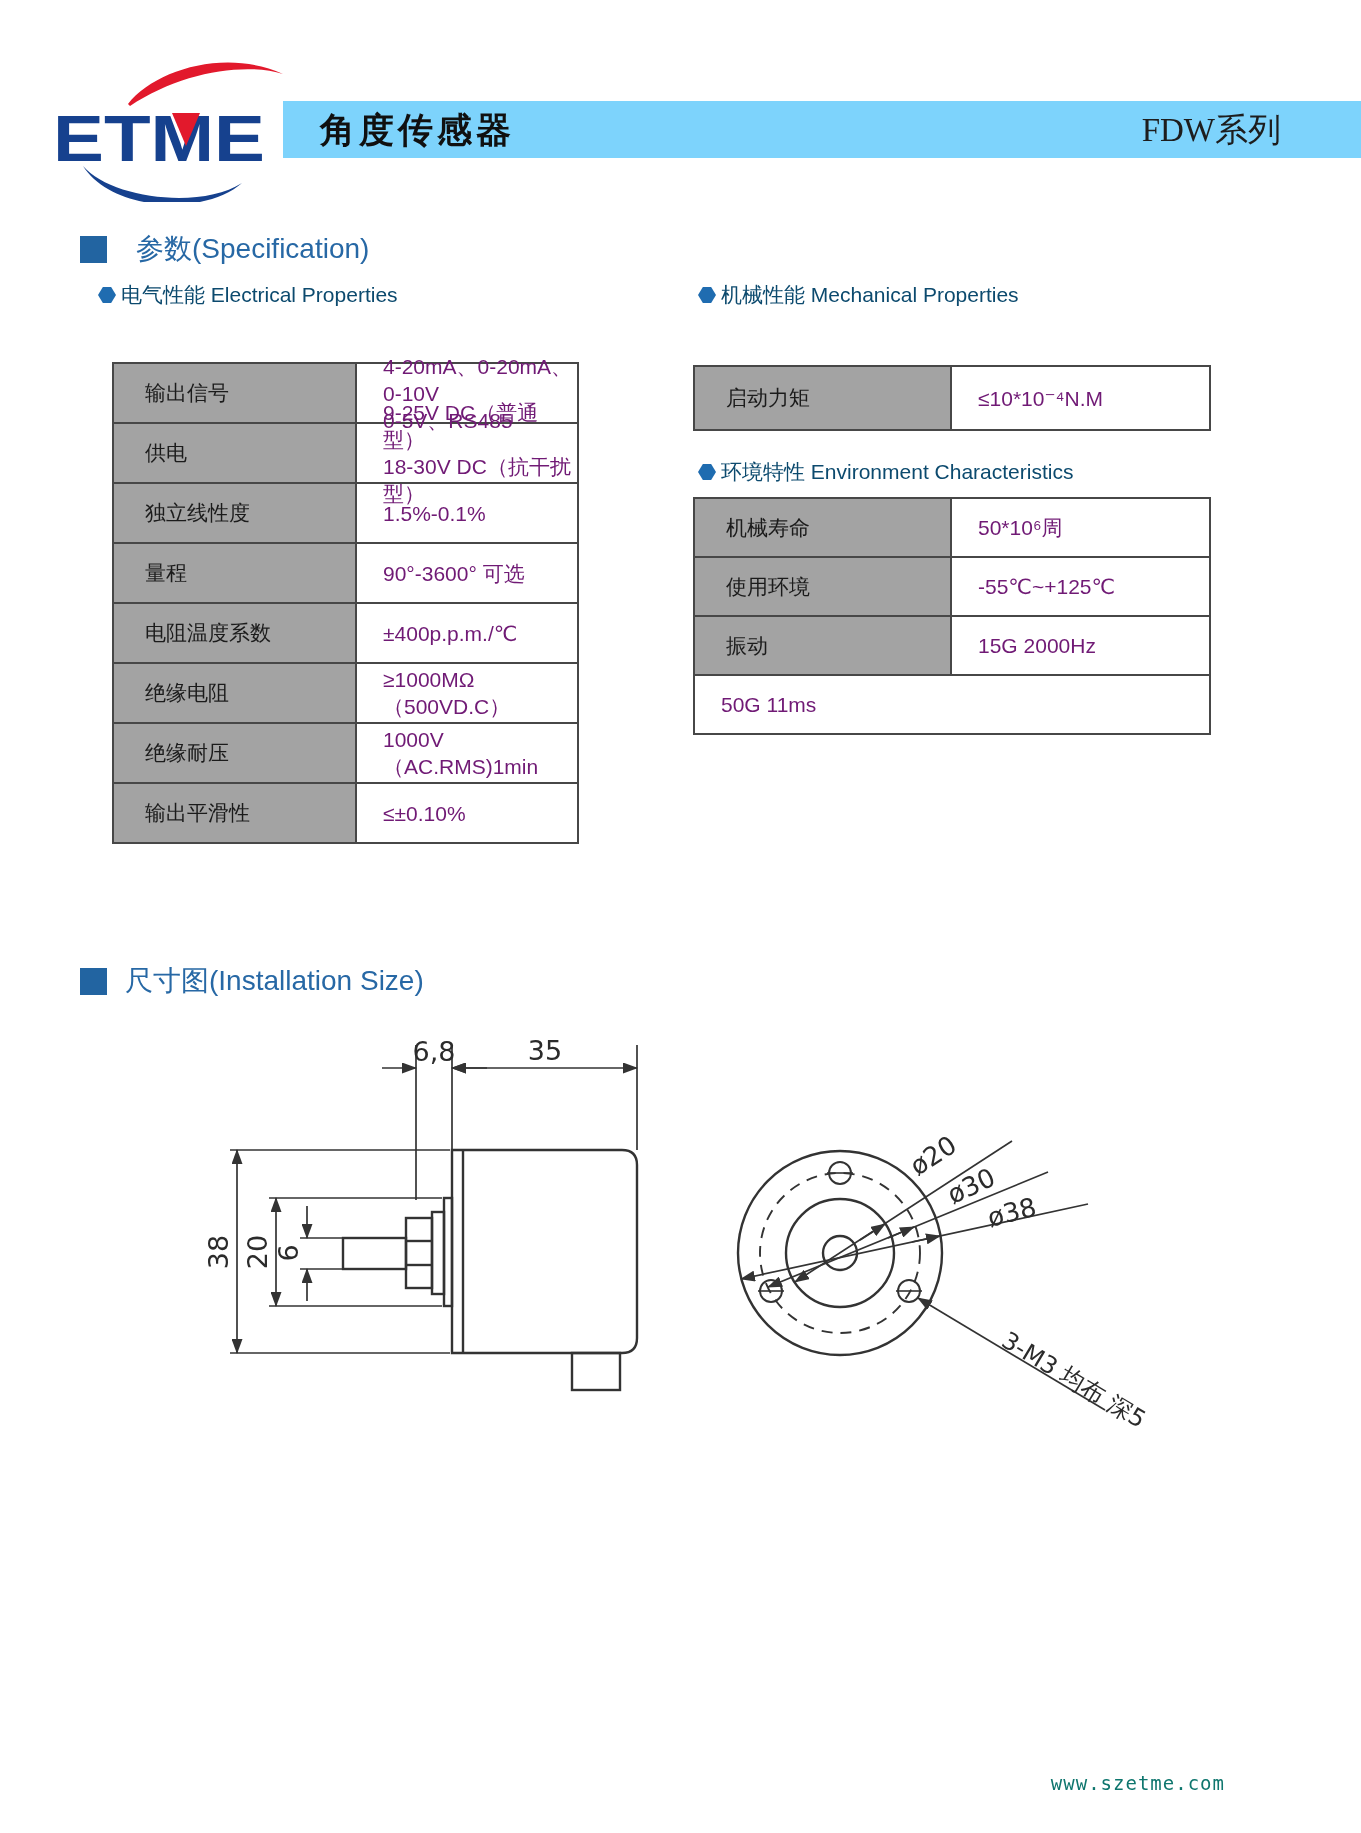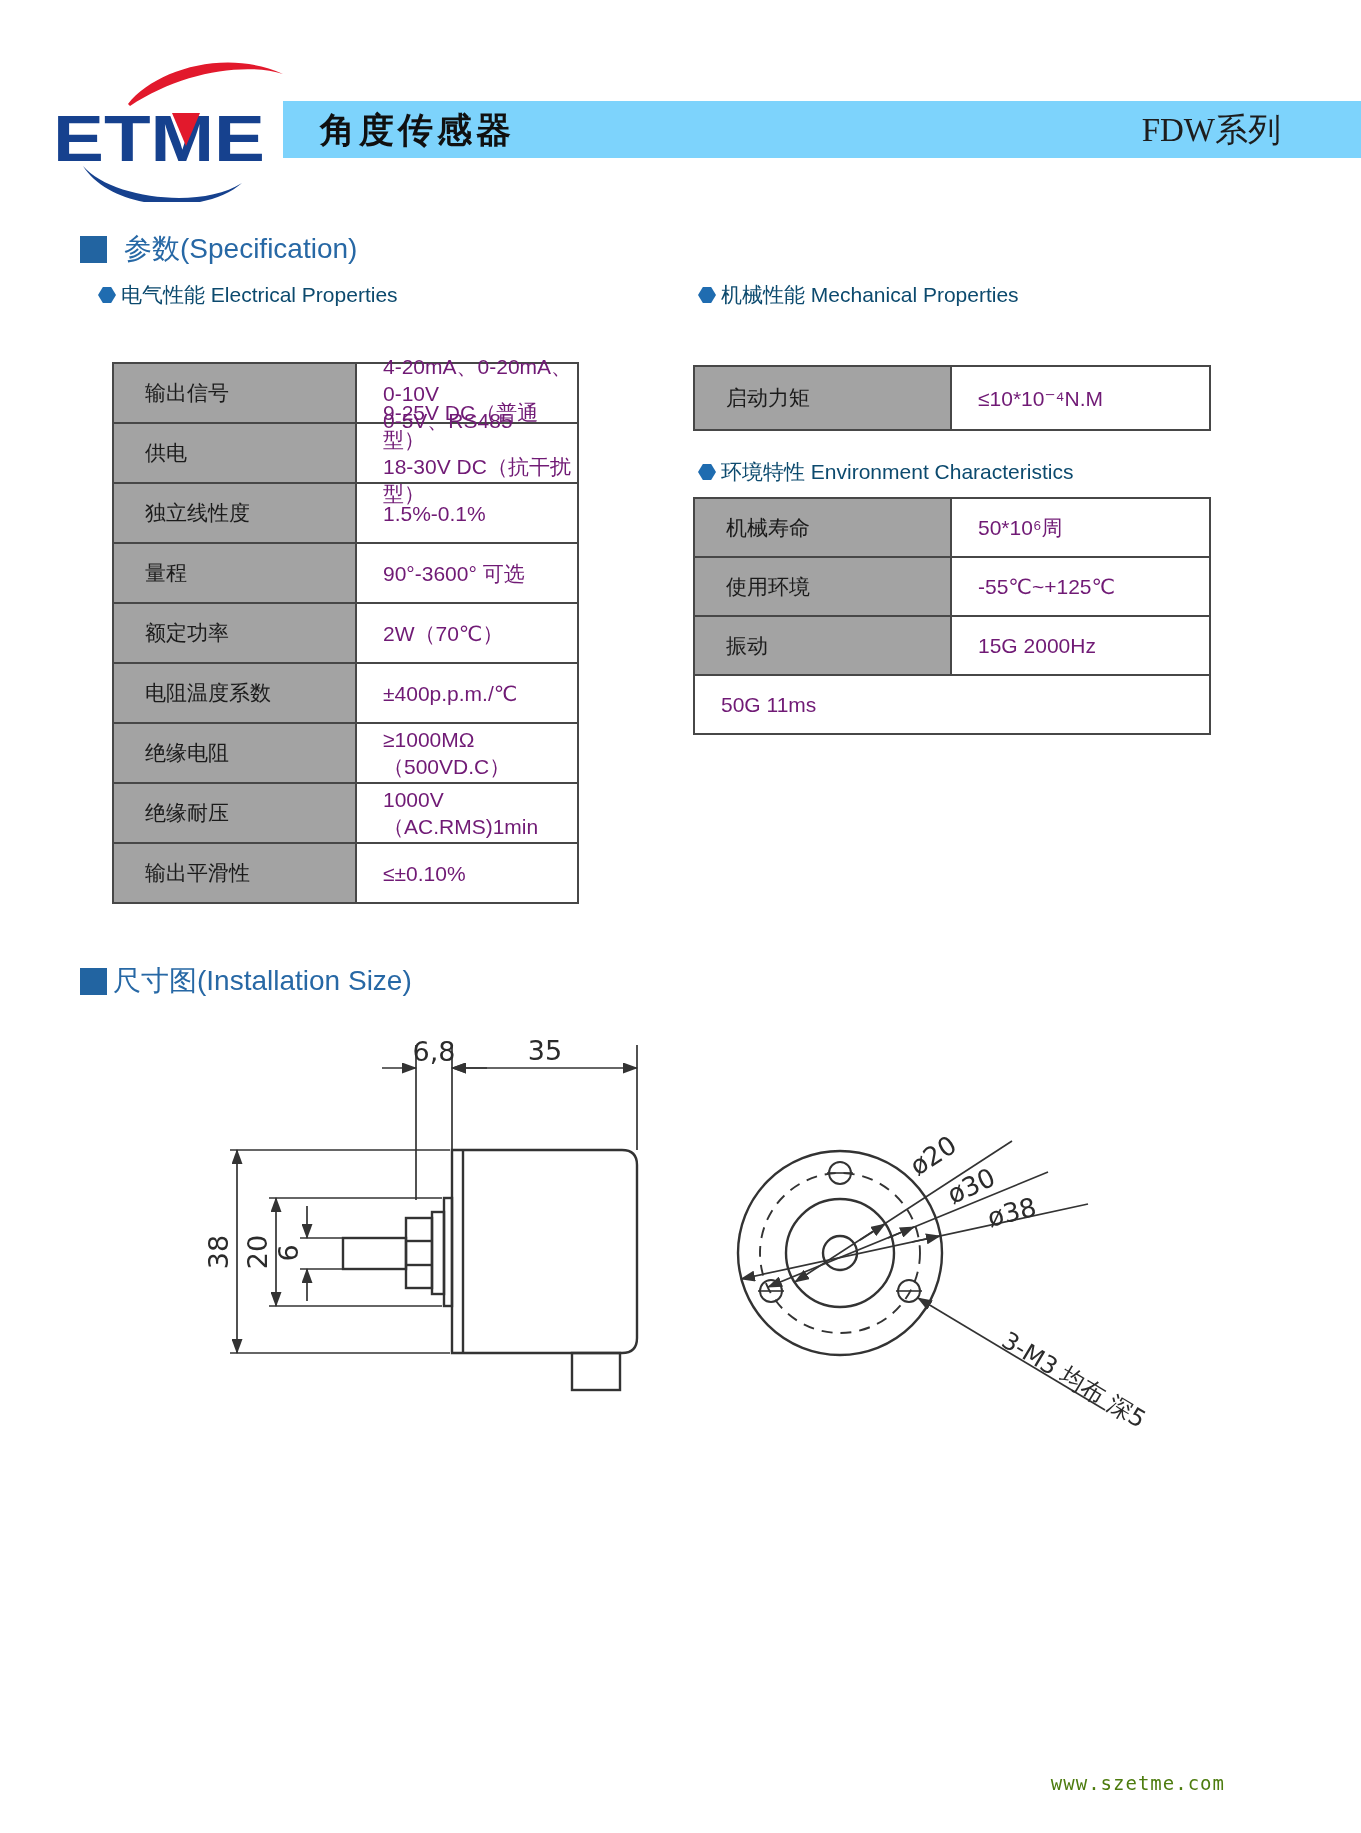--- a/index.html
+++ b/index.html
@@ -8,21 +8,21 @@
 
   
   .logo{position:absolute;left:50px;top:30px;width:238px;height:172px;}
   .banner{position:absolute;left:283px;top:101px;right:0;height:57px;background:#7dd3fc;}
   .banner-title{position:absolute;left:37px;top:50%;transform:translateY(-50%);
         font-size:35px;font-weight:bold;color:#101010;letter-spacing:4px;white-space:nowrap;}
   .banner-series{position:absolute;right:80px;top:50%;transform:translateY(-50%);
         font-family:"Liberation Serif","DejaVu Serif",serif;font-size:33px;color:#1d1d1d;white-space:nowrap;}
 
   
-  .sec{position:absolute;left:80px;display:flex;align-items:center;}
+  .sec{position:absolute;left:80px;display:flex;align-items:center;gap:12px;}
   .sec-square{width:27px;height:27px;background:#2264a1;flex:0 0 auto;}
   .sec-title{font-size:28px;color:#2768a5;white-space:nowrap;}
   .gap-wide{margin-right:17px;}
   .gap-narrow{margin-right:6px;}
 
   
   .sub{position:absolute;display:flex;align-items:center;font-size:21px;color:#0c4a6e;white-space:nowrap;}
   .hex{width:18px;height:16px;background:#1f6cb0;margin-right:5px;flex:0 0 auto;
        clip-path:polygon(27% 0,73% 0,100% 50%,73% 100%,27% 100%,0 50%);}
 
@@ -43,21 +43,21 @@
 
   
   .drawing{position:absolute;left:150px;top:1035px;width:1060px;height:425px;}
   .dim-txt{font-family:"DejaVu Sans","Liberation Sans",sans-serif;font-size:27px;fill:#2b2b2b;}
   .dia-txt{font-family:"DejaVu Sans","Liberation Sans",sans-serif;font-size:26px;fill:#2b2b2b;}
   .note-txt{font-family:"DejaVu Sans","Liberation Sans",sans-serif;font-size:24px;fill:#2b2b2b;}
 
   
   .footer-url{position:absolute;right:136px;top:1772px;
         font-family:"DejaVu Sans Mono","Liberation Mono",monospace;
-        font-size:19px;letter-spacing:1px;color:#4d7c0f;}
+        font-size:19px;letter-spacing:1px;color:#0f766e;}
 </style>
 </head>
 <body>
 
 <div class="page">
 
   <svg class="logo" viewBox="0 0 238 172">
     <path d="M78,74 C105,40 175,18 233,44 C196,32 130,42 80,76 Z" fill="#e2192c"></path>
     <path d="M33,136 C60,168 150,180 192,153 C155,186 62,182 33,136 Z" fill="#16418e"></path>
     <text x="3" y="131" font-size="64" font-weight="bold" fill="#16418e" font-family="Liberation Sans, DejaVu Sans, sans-serif" textLength="212" lengthAdjust="spacingAndGlyphs">ETME</text>
@@ -98,24 +98,20 @@
       <div class="tvalue">9-25V DC（普通型）
 18-30V DC（抗干扰型）</div>
     </div>
     <div class="trow">
       <div class="tlabel">独立线性度</div>
       <div class="tvalue">1.5%-0.1%</div>
     </div>
     <div class="trow">
       <div class="tlabel">量程</div>
       <div class="tvalue">90°-3600° 可选</div>
-    </div>
-    <div class="trow">
-      <div class="tlabel">额定功率</div>
-      <div class="tvalue">2W（70℃）</div>
     </div>
     <div class="trow">
       <div class="tlabel">电阻温度系数</div>
       <div class="tvalue">±400p.p.m./℃</div>
     </div>
     <div class="trow">
       <div class="tlabel">绝缘电阻</div>
       <div class="tvalue">≥1000MΩ（500VD.C）</div>
     </div>
     <div class="trow">

